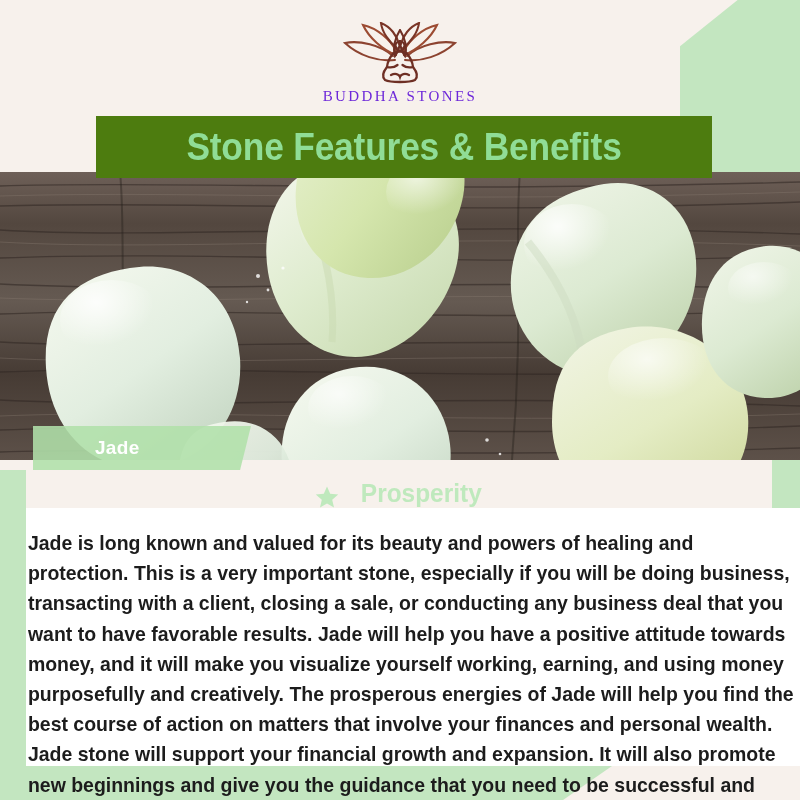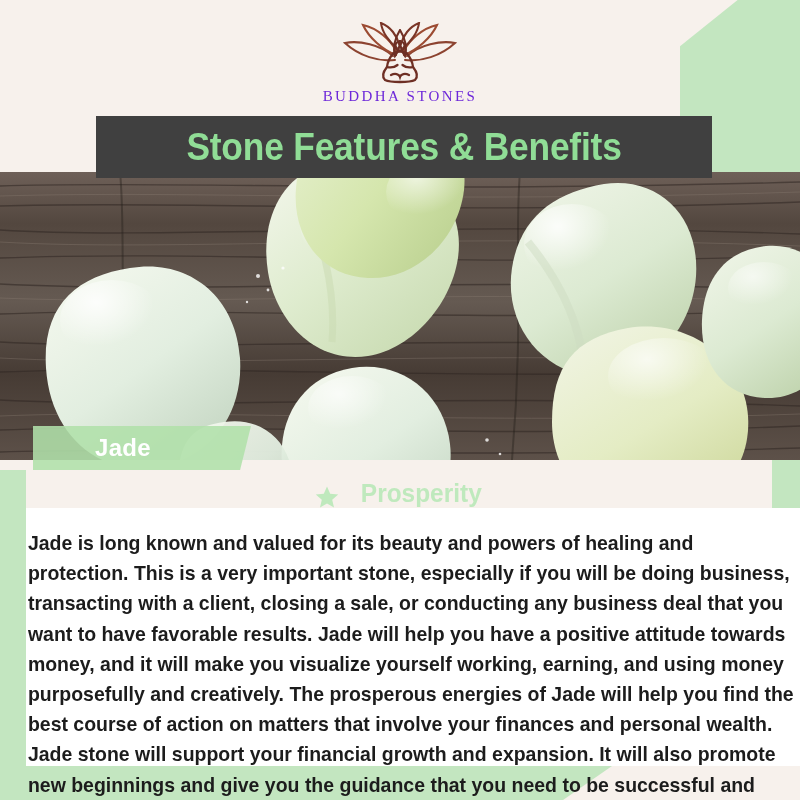--- a/index.html
+++ b/index.html
@@ -69,21 +69,21 @@
     letter-spacing: 2.4px;
     color: #6d28d9;
     font-weight: 400;
   }
 
   
   .title-panel {
     position: absolute;
     top: 116px; left: 96px;
     width: 616px; height: 62px;
-    background: #404040;
+    background: #4d7c0f;
     z-index: 6;
     display: flex; align-items: center; justify-content: center;
   }
   .title-text {
     font-family: "Liberation Sans Narrow", "Liberation Sans", sans-serif;
     font-weight: 700;
     font-size: 38px;
     letter-spacing: -0.2px;
     color: #90dd96;
     white-space: nowrap;
@@ -106,21 +106,21 @@
     top: 426px; left: 33px;
     width: 218px; height: 44px;
     background: rgba(176, 224, 170, 0.88);
     clip-path: polygon(0 0, 100% 0, 95% 100%, 0 100%);
     z-index: 4;
     display: flex; align-items: center;
   }
   .name-text {
     margin-left: 62px;
     color: #ffffff;
-    font-size: 24px;
+    font-size: 19px;
     font-weight: 700;
     letter-spacing: 0.3px;
   }
 
   
   .keywords {
     position: absolute;
     top: 478px; left: 0; width: 800px;
     display: flex; align-items: center; justify-content: center;
     gap: 9px;

